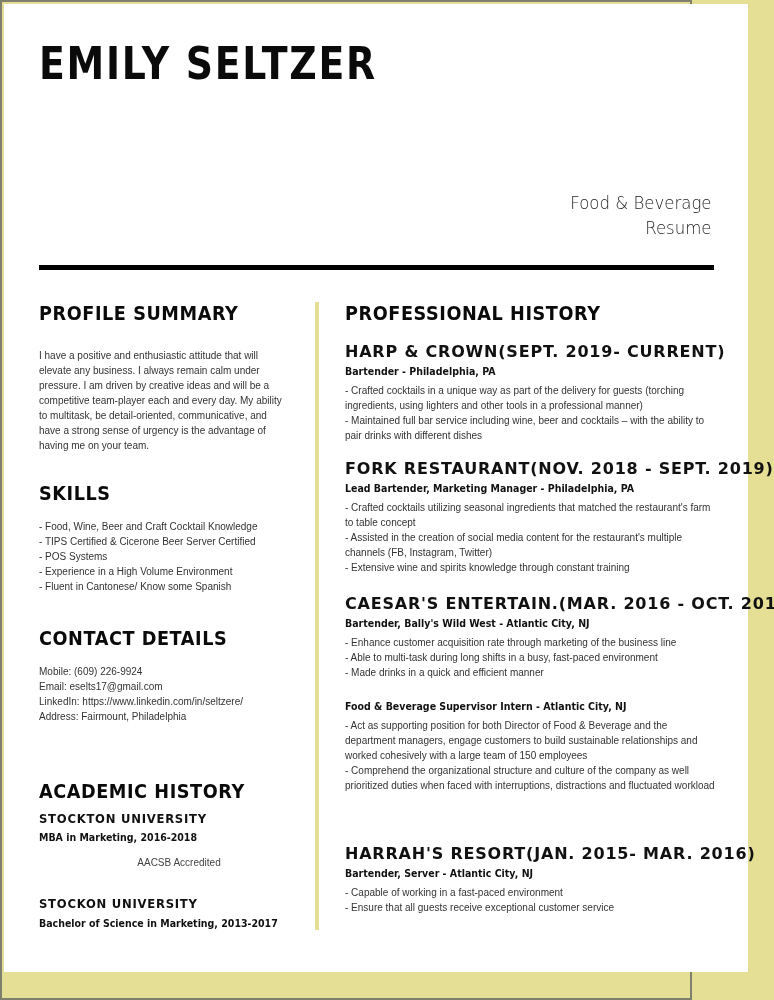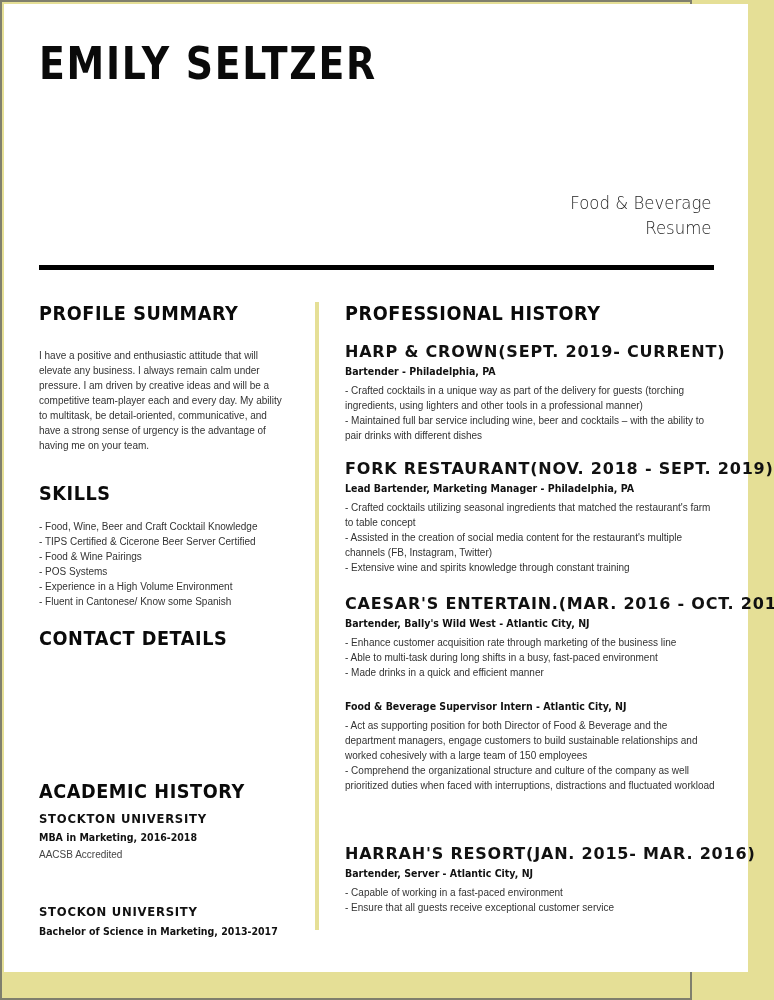--- a/index.html
+++ b/index.html
@@ -114,22 +114,22 @@
       font-weight: bold;
       font-size: 10.5px;
       color: #111;
       white-space: nowrap;
       transform: scaleX(0.9);
       transform-origin: left top;
     }
     .note { font-size: 10px; color: #444; }
     .edu1 { margin-top: 9px; }
     .edu1 .degree { margin-top: 5px; }
-    .edu1 .note { margin-top: 4px; }
-    .edu2 { margin-top: 42px; }
+    .edu1 .note { margin-top: 12px; text-align: center; }
+    .edu2 { margin-top: 26px; }
     .edu2 .degree { margin-top: 6px; }
 
     .job { position: absolute; left: 0; width: 370px; }
     .job-head {
       display: flex;
       justify-content: space-between;
       font-family: "DejaVu Sans", sans-serif;
       font-weight: bold;
       font-size: 16px;
       letter-spacing: 0.8px;
@@ -173,29 +173,34 @@
         <div class="profile body-text">
           <p>I have a positive and enthusiastic attitude that will elevate any business. I always remain calm under pressure. I am driven by creative ideas and will be a competitive team-player each and every day. My ability to multitask, be detail-oriented, communicative, and have a strong sense of urgency is the advantage of having me on your team.</p>
         </div>
       </section>
 
       <section class="skills">
         <h2 class="section-title">SKILLS</h2>
         <ul class="list body-text">
           <li>- Food, Wine, Beer and Craft Cocktail Knowledge</li>
           <li>- TIPS Certified &amp; Cicerone Beer Server Certified</li>
-          <li>- Food &amp; Wine Pairings</li>
           <li>- POS Systems</li>
           <li>- Experience in a High Volume Environment</li>
           <li>- Fluent in Cantonese/ Know some Spanish</li>
         </ul>
       </section>
 
       <section class="contact">
         <h2 class="section-title">CONTACT DETAILS</h2>
+        <ul class="list body-text">
+          <li>Mobile: (609) 226-9924</li>
+          <li>Email: eselts17@gmail.com</li>
+          <li>LinkedIn: https://www.linkedin.com/in/seltzere/</li>
+          <li>Address: Fairmount, Philadelphia</li>
+        </ul>
       </section>
 
       <section class="academic">
         <h2 class="section-title">ACADEMIC HISTORY</h2>
         <div class="edu1">
           <div class="school">STOCKTON UNIVERSITY</div>
           <div class="degree">MBA in Marketing, 2016-2018</div>
           <div class="note body-text">AACSB Accredited</div>
         </div>
         <div class="edu2">

